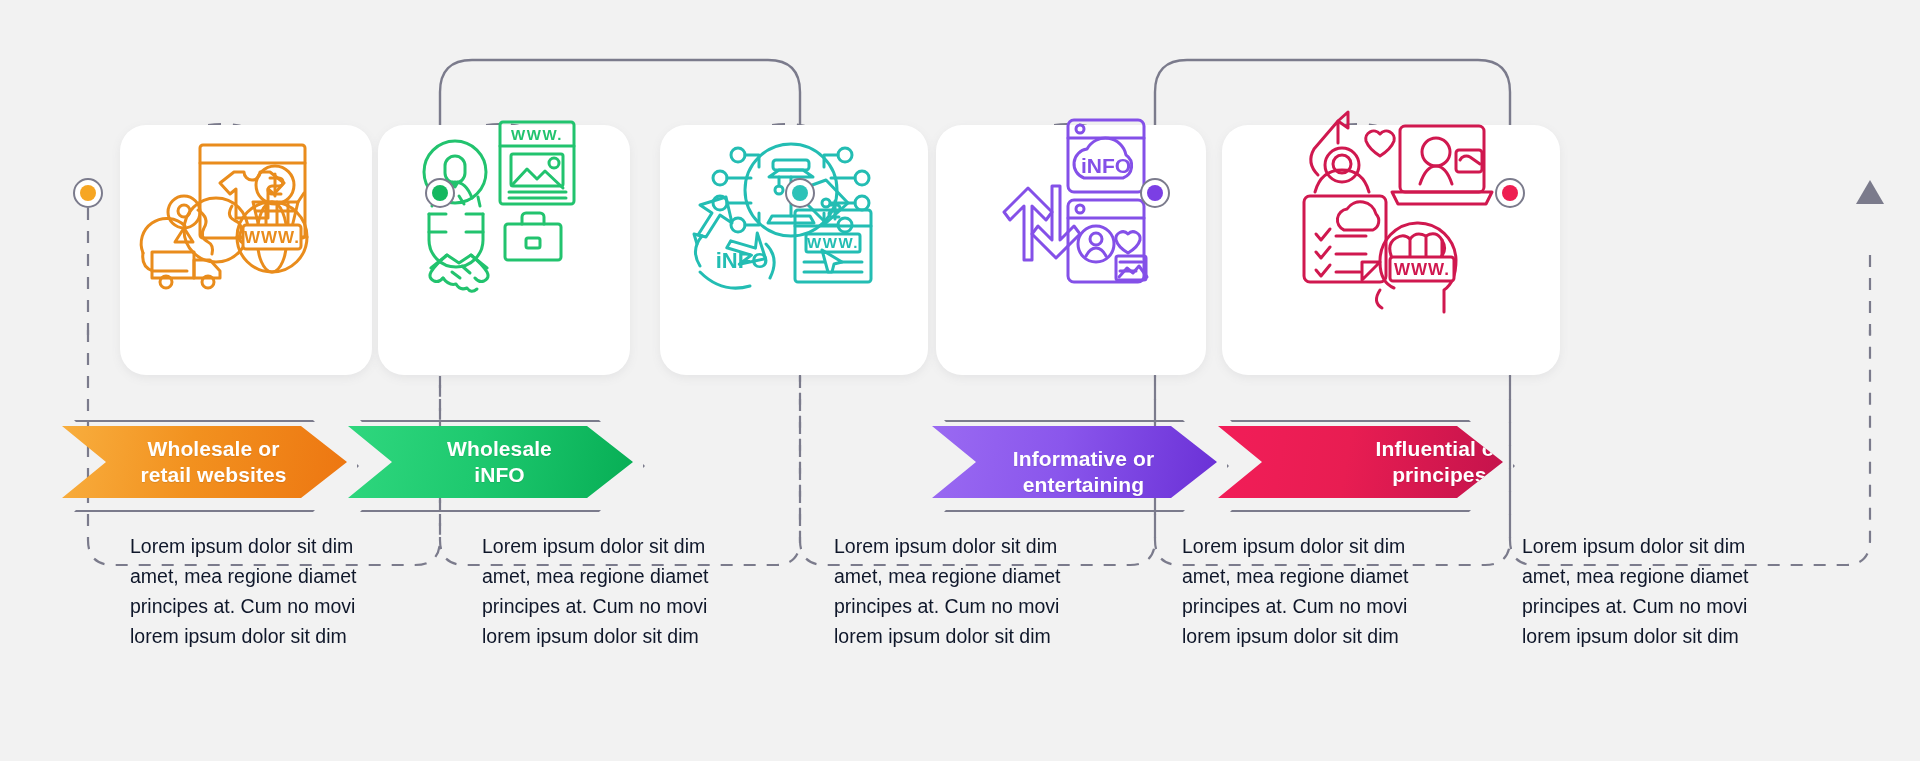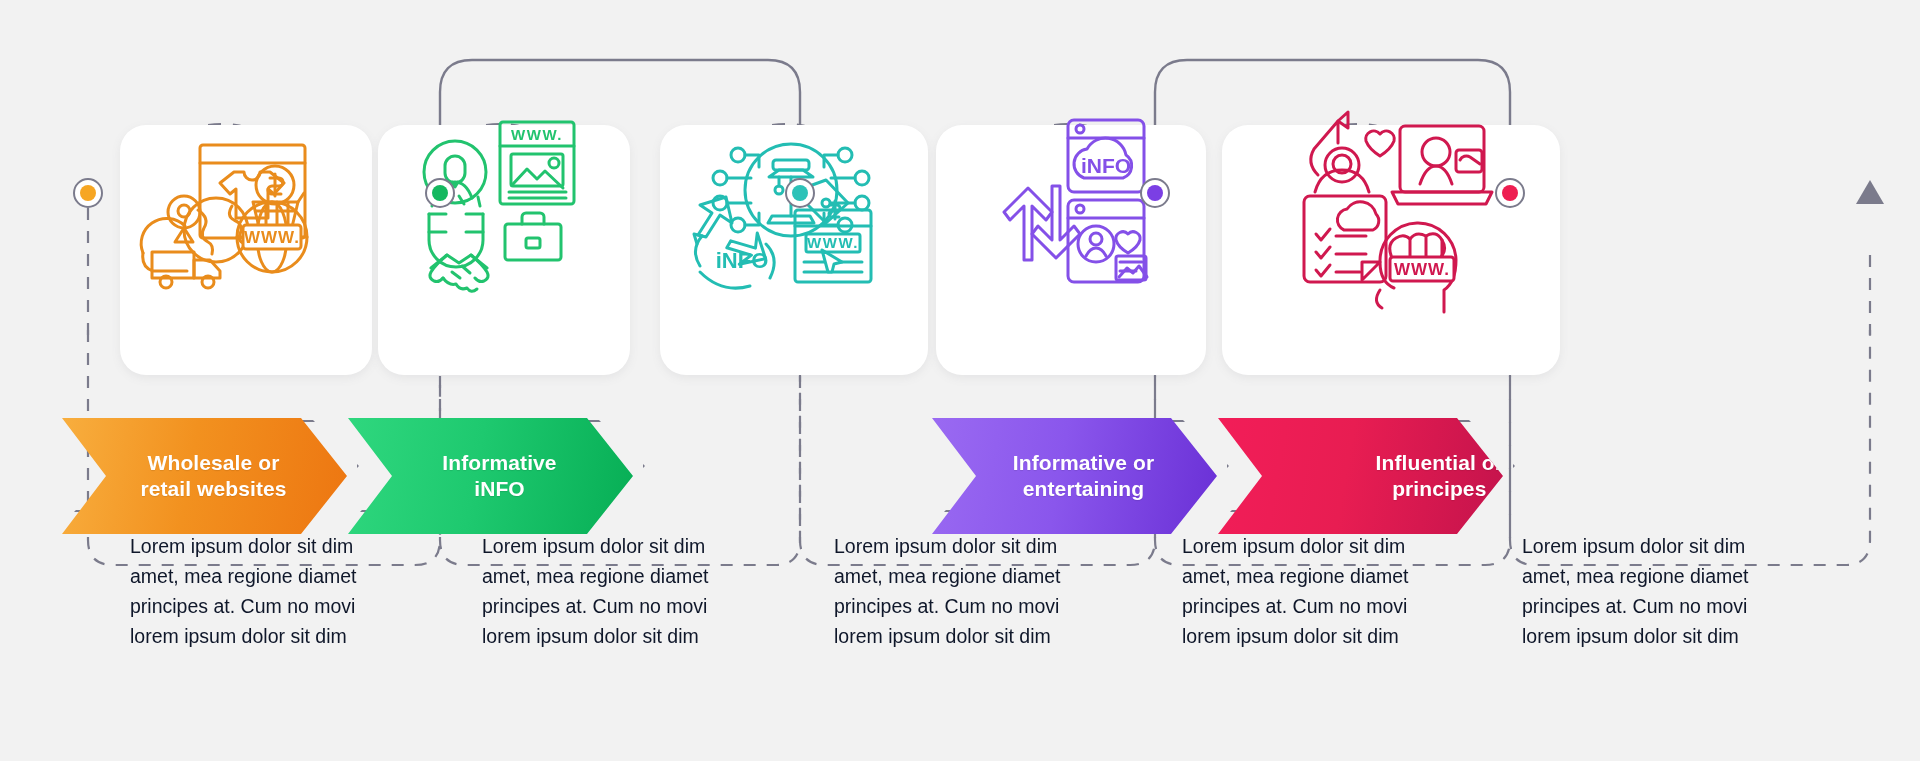--- a/index.html
+++ b/index.html
@@ -25,21 +25,21 @@
   
   .banner-wrap{position:absolute;top:414px;height:100px;}
   .chev-outline{
     position:absolute;left:12px;top:6px;width:100%;height:92px;
     border:2.2px solid #7b7b8c;
     -webkit-clip-path:polygon(0 0,calc(100% - 46px) 0,100% 50%,calc(100% - 46px) 100%,0 100%,44px 50%);
     clip-path:polygon(0 0,calc(100% - 46px) 0,100% 50%,calc(100% - 46px) 100%,0 100%,44px 50%);
     box-sizing:border-box;
   }
   .chev{
-    position:absolute;left:0;top:4px;width:100%;height:116px;
+    position:absolute;left:0;top:12px;width:100%;height:72px;
     -webkit-clip-path:polygon(0 0,calc(100% - 46px) 0,100% 50%,calc(100% - 46px) 100%,0 100%,44px 50%);
     clip-path:polygon(0 0,calc(100% - 46px) 0,100% 50%,calc(100% - 46px) 100%,0 100%,44px 50%);
     display:flex;align-items:center;justify-content:center;
   }
   .chev-label{
     color:#ffffff;font-weight:bold;font-size:21px;line-height:26px;
     text-align:center;padding-left:18px;letter-spacing:.1px;
     text-shadow:0 1px 1px rgba(0,0,0,.10);
   }
 
@@ -317,30 +317,30 @@
         <span>Wholesale or</span><br>
         <span>retail websites</span>
       </div>
     </div>
   </div>
 
   <div class="banner-wrap" style="left:348px;width:285px;">
     <div class="chev-outline"></div>
     <div class="chev" style="background:linear-gradient(100deg,#2FD77E 0%,#1EC96F 45%,#07AE55 100%);">
       <div class="chev-label">
-        <span>Informative</span><br>
+        <span>Wholesale</span><br>
         <span>iNFO</span>
       </div>
     </div>
   </div>
 
 
   <div class="banner-wrap" style="left:932px;width:285px;">
     <div class="chev-outline"></div>
-    <div class="chev" style="background:linear-gradient(100deg,#9A6AF2 0%,#8A56EC 45%,#6A30D6 100%);">
+    <div class="chev" style="background:linear-gradient(100deg,#9A6AF2 0%,#8A56EC 45%,#6A30D6 100%);align-items:flex-end;">
       <div class="chev-label">
         <span>Informative or</span><br>
         <span>entertaining</span>
       </div>
     </div>
   </div>
 
   <div class="banner-wrap" style="left:1218px;width:285px;">
     <div class="chev-outline"></div>
     <div class="chev" style="background:linear-gradient(100deg,#F21D58 0%,#E81D52 45%,#C4134C 100%);justify-content:flex-end;">

